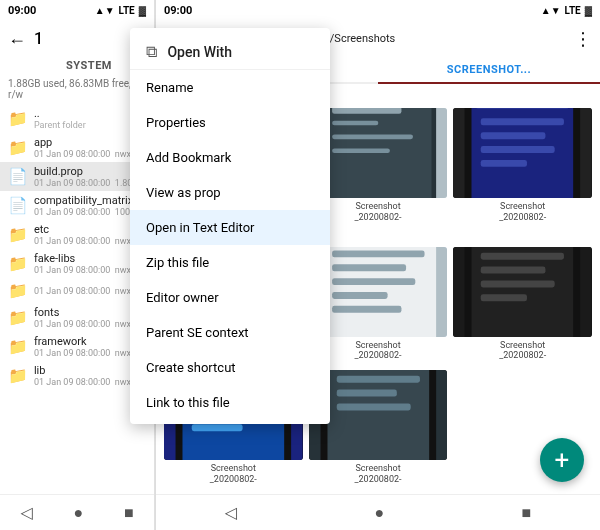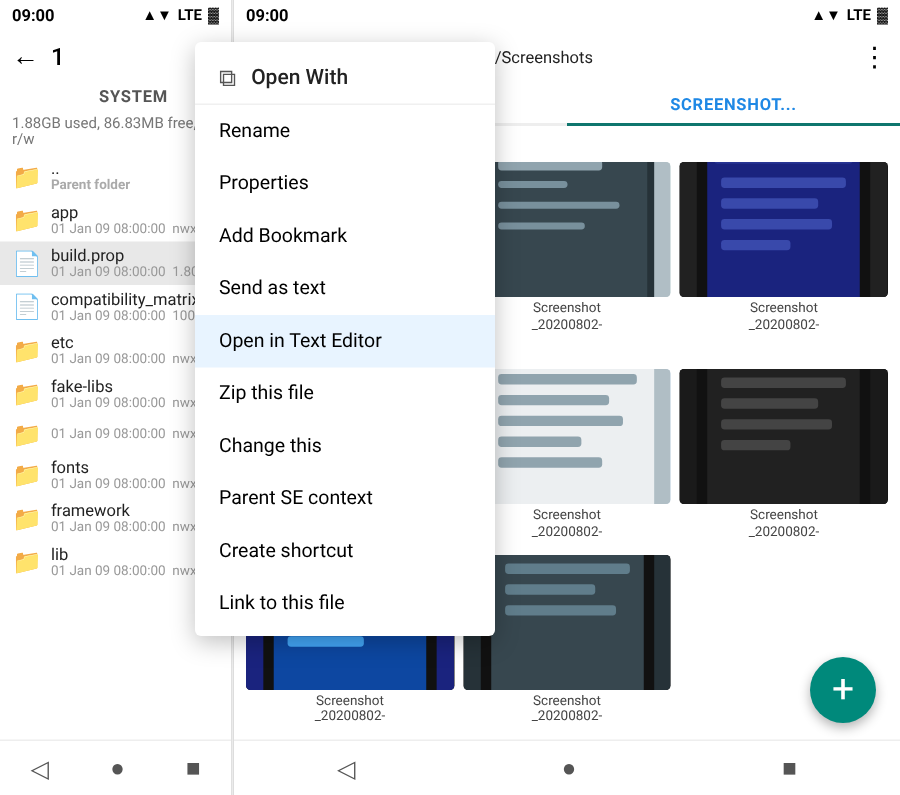--- a/index.html
+++ b/index.html
@@ -99,21 +99,20 @@
     .file-meta {
       font-size: 9px;
       color: #999;
       white-space: nowrap;
       overflow: hidden;
       text-overflow: ellipsis;
     }
     .parent-label {
       font-size: 9px;
       color: #aaa;
-      font-weight: bold;
     }
     .bottom-nav {
       display: flex;
       justify-content: space-around;
       align-items: center;
       padding: 8px 0;
       border-top: 1px solid #eee;
     }
     .bottom-nav-icon {
       font-size: 16px;
@@ -209,21 +208,21 @@
       text-align: center;
       padding: 8px 0 6px;
       font-size: 11px;
       font-weight: bold;
       color: #555;
       cursor: pointer;
       letter-spacing: 0.5px;
     }
     .r-tab.active {
       color: #1E88E5;
-      border-bottom: 2px solid #0f766e;
+      border-bottom: 2px solid #7f1d1d;
       margin-bottom: -2px;
     }
     .r-storage-info {
       font-size: 10px;
       color: #777;
       padding: 3px 12px 4px;
     }
     .screenshots-grid {
       display: grid;
       grid-template-columns: repeat(3, 1fr);
@@ -424,24 +423,24 @@
     <div class="context-menu">
 
       <div class="context-menu-header">
         <span class="context-menu-header-icon">⧉</span>
         <span class="context-menu-header-title">Open With</span>
       </div>
 
       <div class="menu-item">Rename</div>
       <div class="menu-item">Properties</div>
       <div class="menu-item">Add Bookmark</div>
-      <div class="menu-item">Send as text</div>
+      <div class="menu-item">View as prop</div>
       <div class="menu-item highlighted">Open in Text Editor</div>
       <div class="menu-item">Zip this file</div>
-      <div class="menu-item">Change this</div>
+      <div class="menu-item">Editor owner</div>
       <div class="menu-item">Parent SE context</div>
       <div class="menu-item">Create shortcut</div>
       <div class="menu-item">Link to this file</div>
 
     </div>
   </div>
 </div>
 
 <div class="panel-divider"></div>
 

